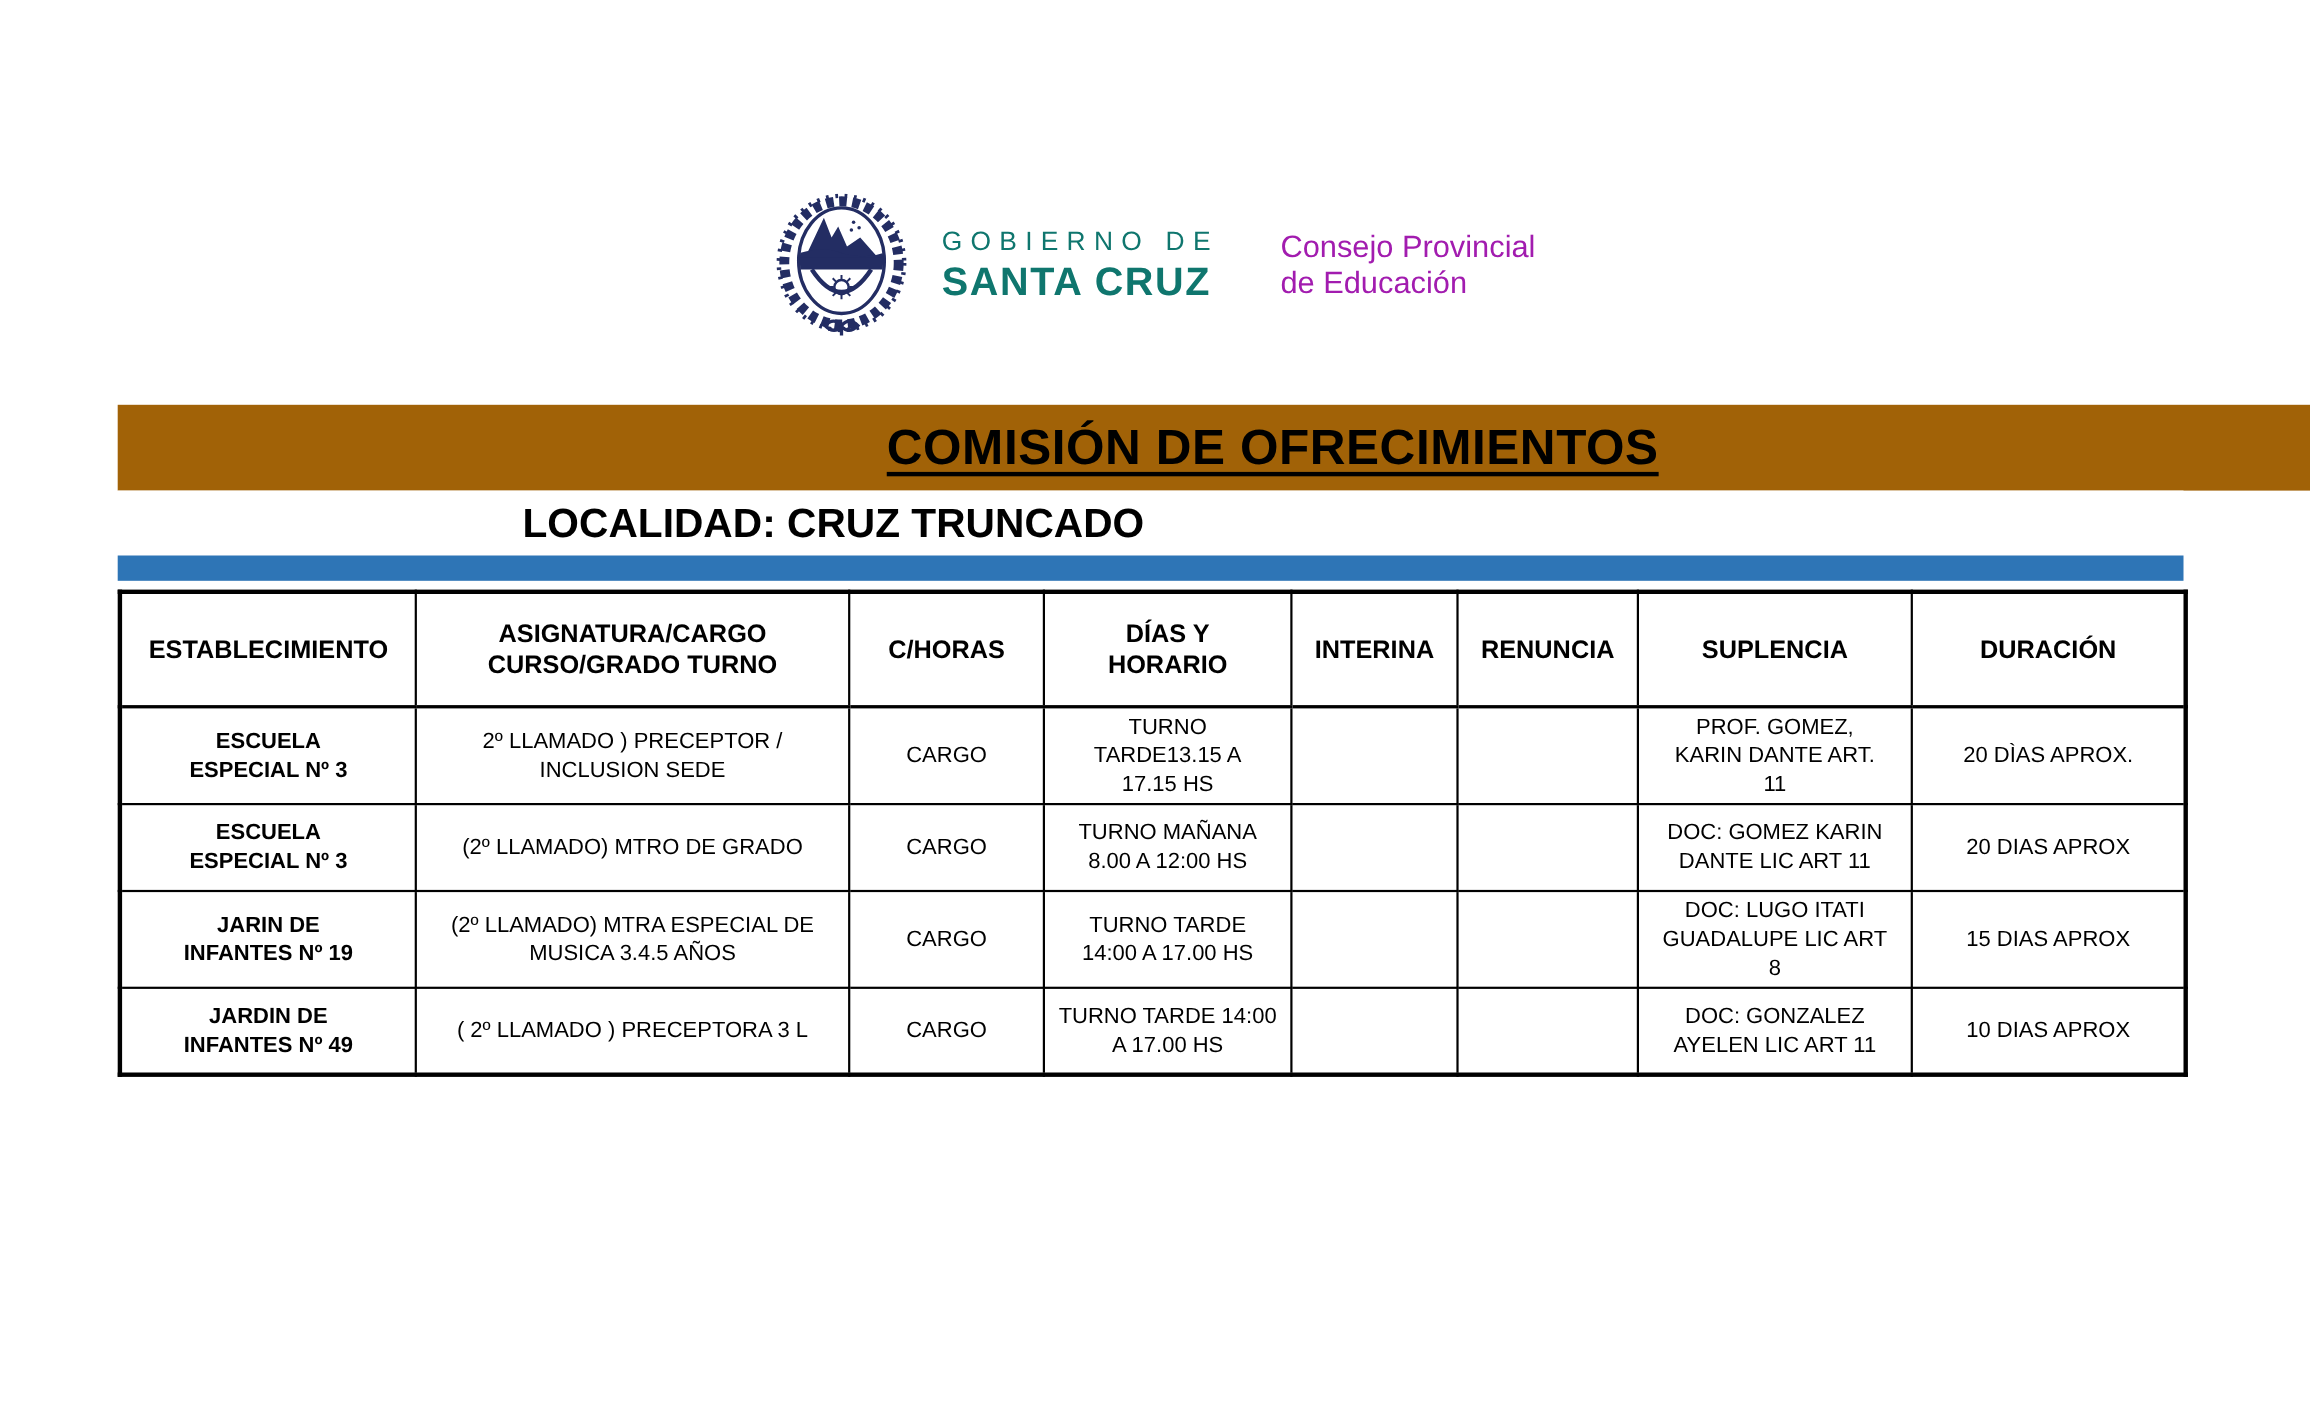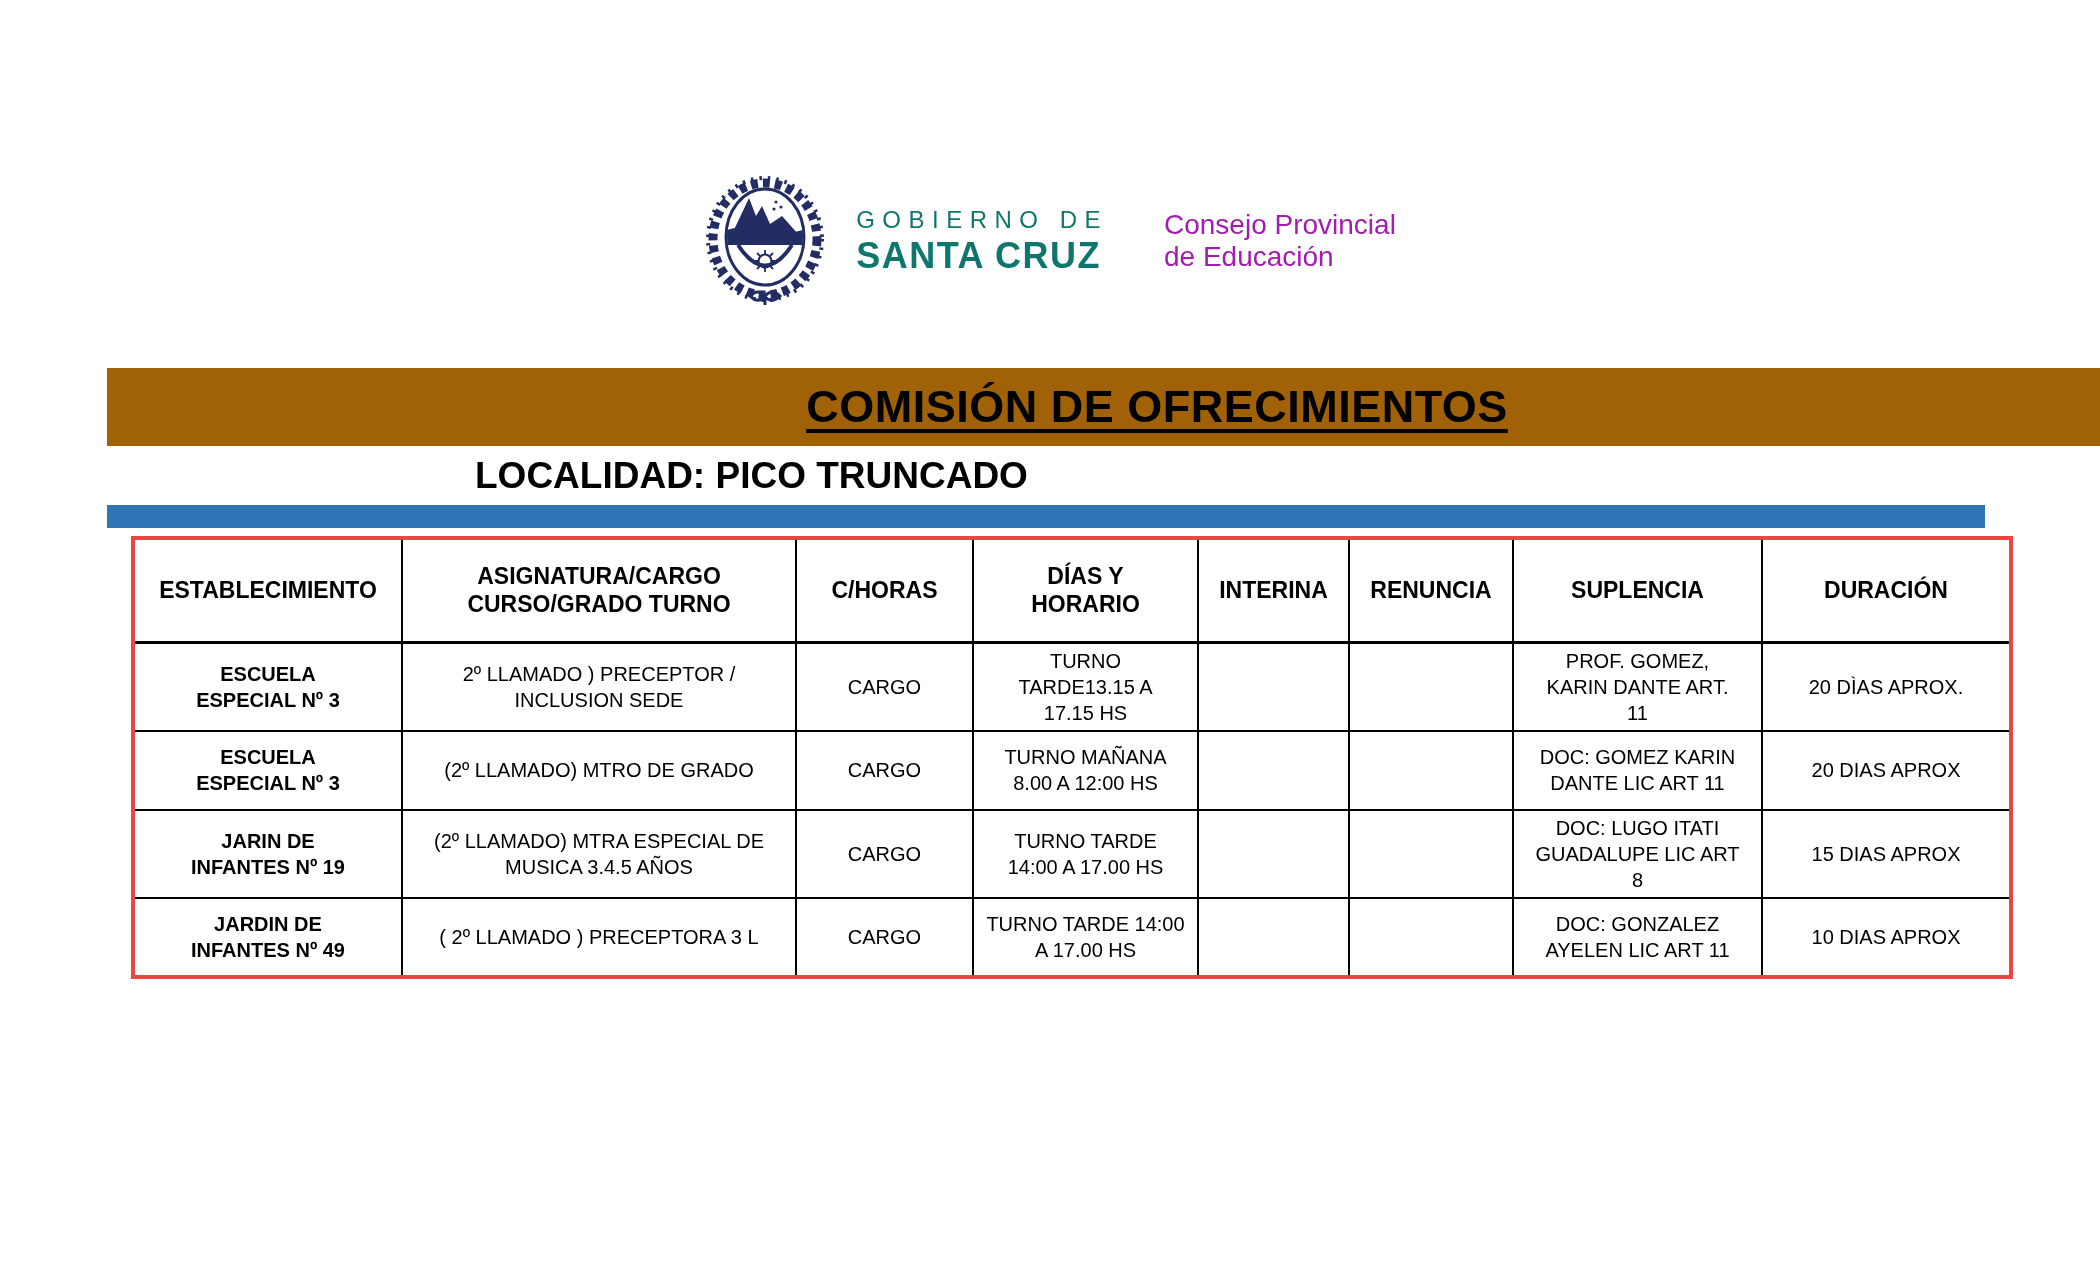--- a/index.html
+++ b/index.html
@@ -42,22 +42,21 @@
   .localidad { font-size: 37px; font-weight: bold; white-space: nowrap; }
   .fecha { font-size: 37px; font-weight: bold; white-space: nowrap; display: flex; }
   .fecha .val { margin-left: 22px; }
 
   .thinbar { position: absolute; top: 505px; left: 107px; width: 1878px; height: 23px; background: #2e75b6; }
 
   
   .table-wrap { position: absolute; top: 536px; left: 107px; }
   table.offers {
     border-collapse: collapse; table-layout: fixed; width: 1878px;
-    border: 4px solid #ef4444;
-    margin-left: 24px;
+    border: 4px solid #000000;
   }
   table.offers th, table.offers td {
     border: 2px solid #000;
     text-align: center; vertical-align: middle;
     white-space: pre-line;
     padding: 4px 8px;
     overflow: hidden;
   }
   table.offers thead tr { height: 104px; }
   table.offers tbody tr { height: 79px; }
@@ -112,21 +111,21 @@
       <div>Consejo Provincial</div>
       <div>de Educación</div>
     </div>
   </div>
 
   <div class="banner">
     <div class="banner-title">COMISIÓN DE OFRECIMIENTOS</div>
   </div>
 
   <div class="subheader">
-    <div class="localidad">LOCALIDAD: PICO TRUNCADO</div>
+    <div class="localidad">LOCALIDAD: CRUZ TRUNCADO</div>
   </div>
 
   <div class="thinbar"></div>
 
   <div class="table-wrap">
     <table class="offers">
       <colgroup>
         <col style="width:269px">
           <col style="width:394px">
           <col style="width:177px">

